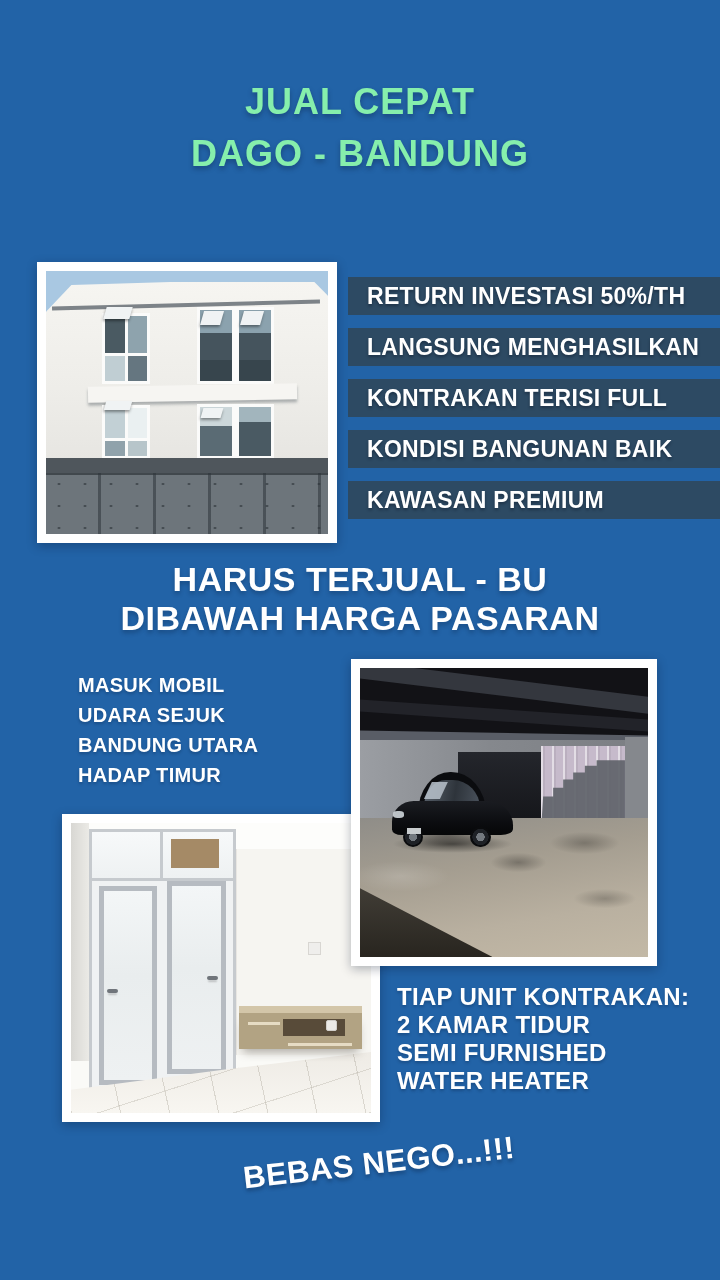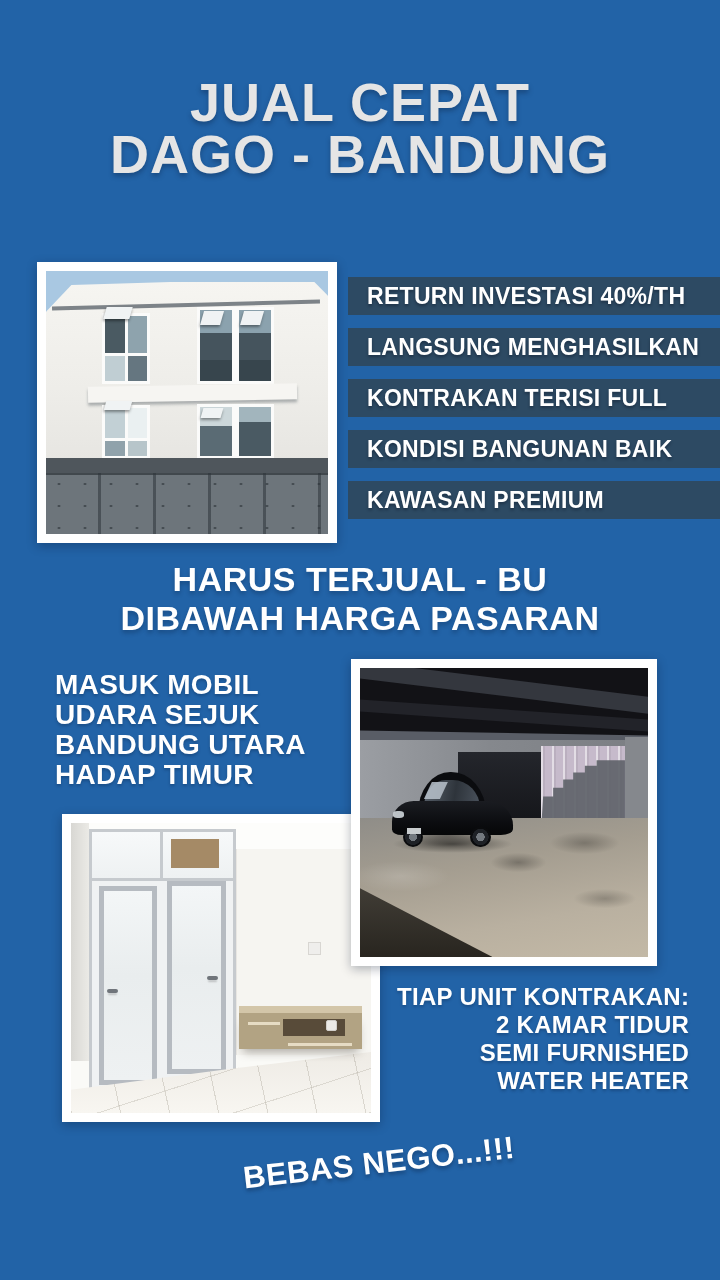--- a/index.html
+++ b/index.html
@@ -6,21 +6,21 @@
   .poster {
     position:relative; width:720px; height:1280px; overflow:hidden;
     background:#2263a7;
     font-family:"Liberation Sans", sans-serif;
     -webkit-font-smoothing:antialiased;
   }
 
   
   .title {
     position:absolute; top:76px; left:0; width:720px; text-align:center;
-    color:#e5e5e5; font-weight:bold; font-size:54px; line-height:52px;
+    color:#86efac; font-weight:bold; font-size:36px; line-height:52px;
     letter-spacing:1px; text-shadow:0 3px 5px rgba(8,25,55,0.35);
   }
 
   
   .banner {
     position:absolute; left:348px; width:372px; height:38px;
     background:#2d4a63; color:#fff; font-weight:bold; font-size:23px;
     line-height:38px; padding-left:19px; box-sizing:border-box;
     letter-spacing:0.3px; text-shadow:0 2px 3px rgba(10,20,35,0.45);
     white-space:nowrap;
@@ -29,29 +29,28 @@
 
   
   .urgency {
     position:absolute; top:560px; left:0; width:720px; text-align:center;
     color:#fff; font-weight:bold; font-size:34px; line-height:39px;
     letter-spacing:0.5px; text-shadow:0 3px 4px rgba(8,25,55,0.3);
   }
 
   
   .features {
-    position:absolute; left:55px; top:670px; color:#fff; font-weight:bold;
-    font-size:28px; line-height:30px; letter-spacing:0.3px;
+    position:absolute; left:78px; top:670px; color:#fff; font-weight:bold;
+    font-size:20px; line-height:30px; letter-spacing:0.3px;
     text-shadow:0 2px 3px rgba(8,25,55,0.3);
   }
   .unit {
     position:absolute; left:397px; top:983px; color:#fff; font-weight:bold;
     font-size:24px; line-height:28px; letter-spacing:0.3px;
     text-shadow:0 2px 3px rgba(8,25,55,0.3);
-    text-align:right;
   }
 
   
   .nego {
     position:absolute; left:379px; top:1163px;
     transform:translate(-50%,-50%) rotate(-6.5deg);
     color:#fff; font-weight:bold; font-size:31px; white-space:nowrap;
     letter-spacing:0.5px; text-shadow:0 3px 4px rgba(8,25,55,0.35);
   }
 
@@ -236,21 +235,21 @@
         </div>
         <div class="sub"></div>
       </div>
       <div class="art bp-gate">
         <div class="art bp-gate-top"></div>
         <div class="art bp-gate-panels"></div>
       </div>
     </div>
   </div>
 
-  <div class="banner b1">RETURN INVESTASI 40%/TH</div>
+  <div class="banner b1">RETURN INVESTASI 50%/TH</div>
   <div class="banner b2">LANGSUNG MENGHASILKAN</div>
   <div class="banner b3">KONTRAKAN TERISI FULL</div>
   <div class="banner b4">KONDISI BANGUNAN BAIK</div>
   <div class="banner b5">KAWASAN PREMIUM</div>
 
   <div class="urgency">
     <div>HARUS TERJUAL - BU</div>
     <div>DIBAWAH HARGA PASARAN</div>
   </div>
 

